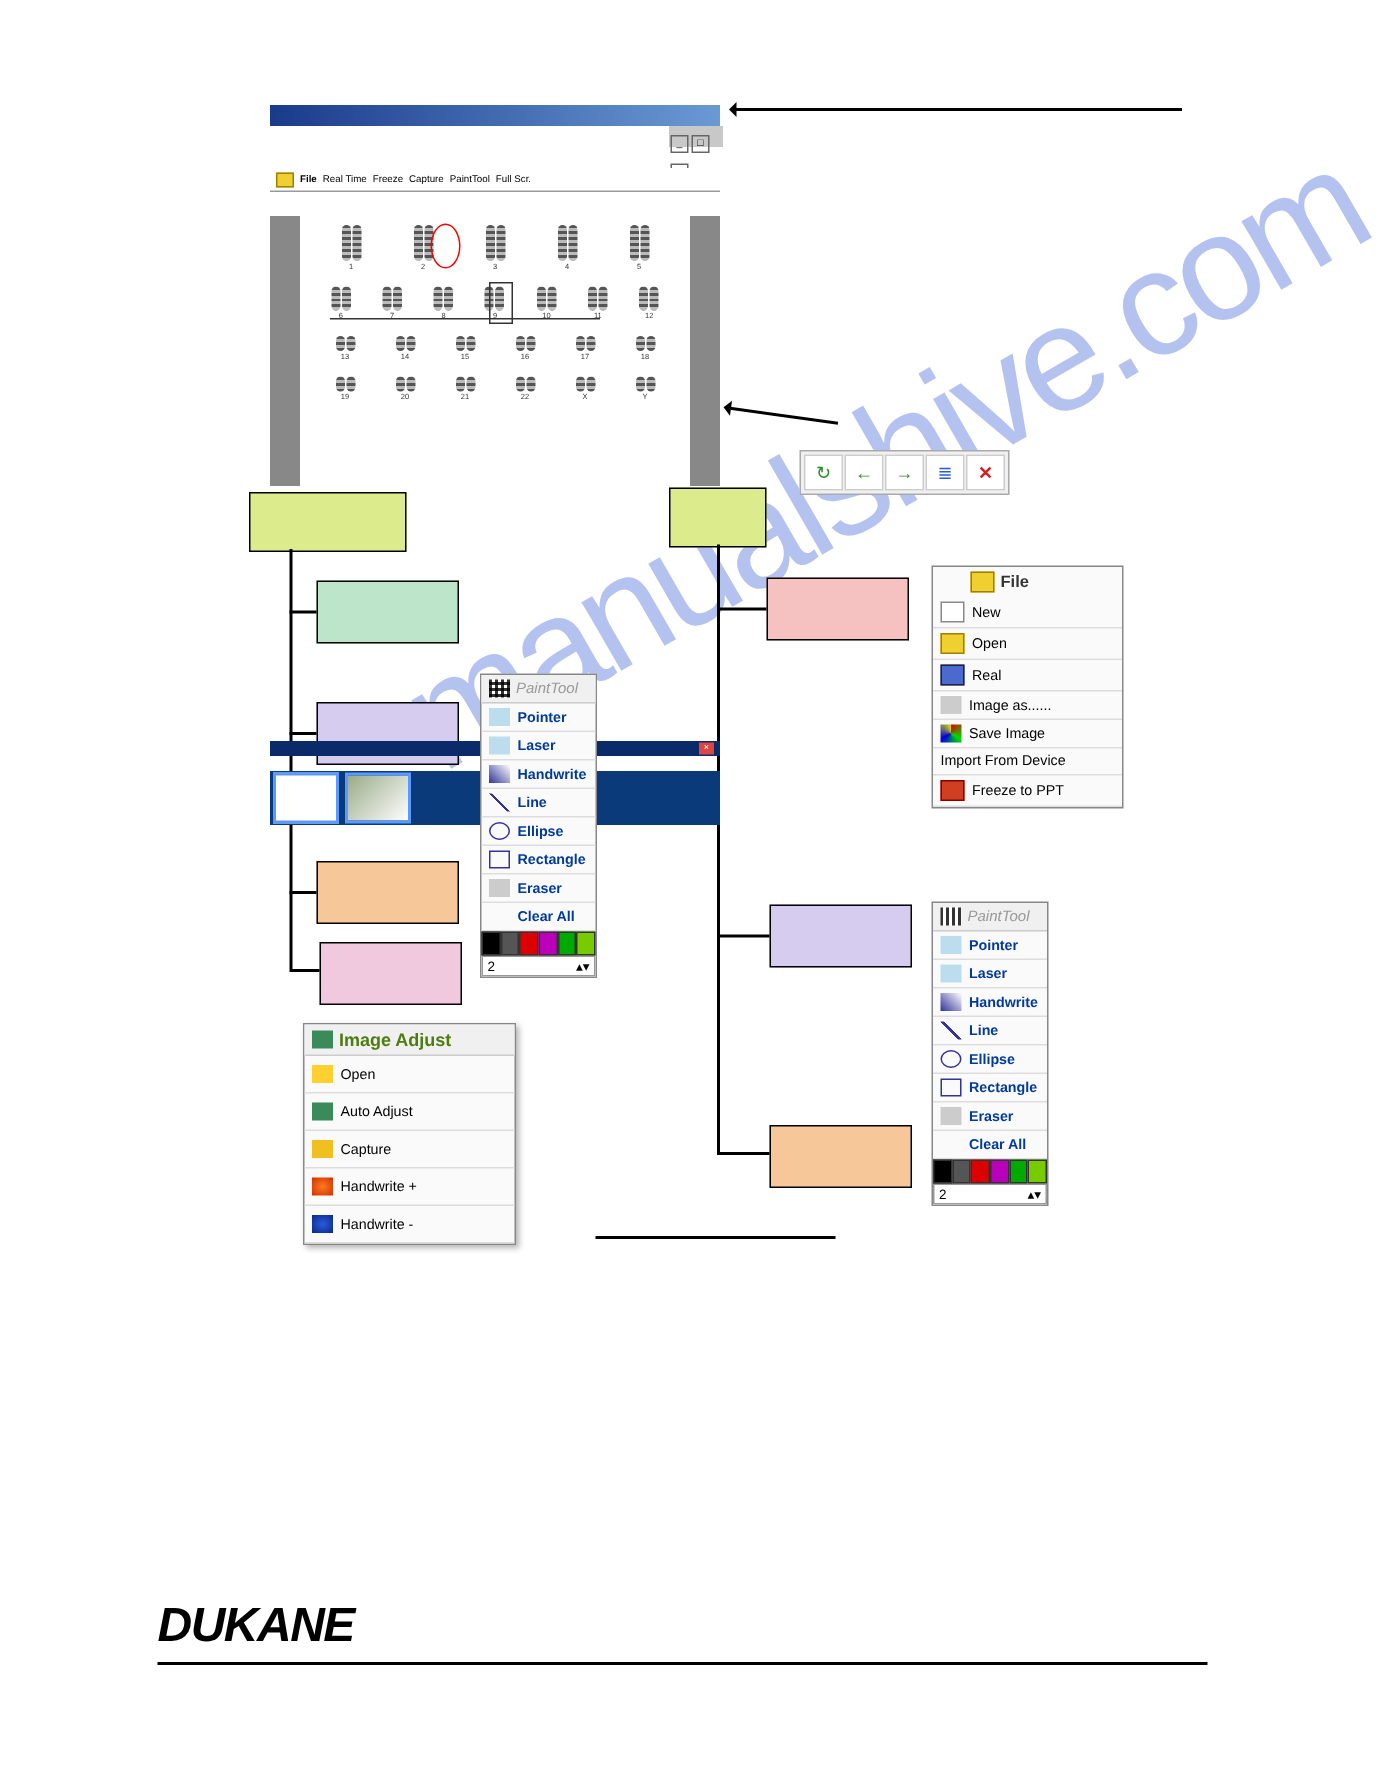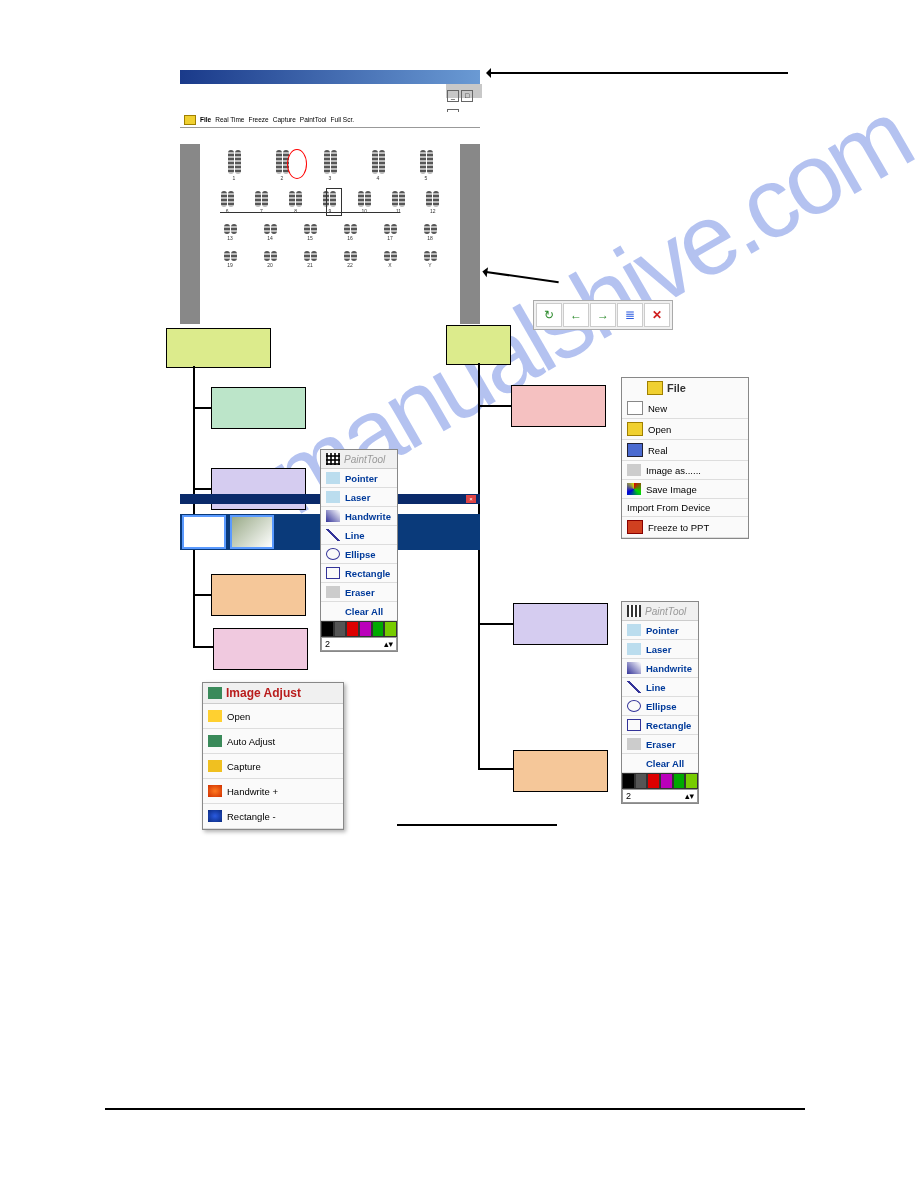--- a/index.html
+++ b/index.html
@@ -419,41 +419,42 @@
       </div>
   <div class="item">
         <span class="ico" style="background:#d04020;border:1px solid #800"></span>
         <span style="color:#000">Freeze to PPT</span>
       </div>
 </div>
 
 <div class="panel" style="left:202px;top:682px;width:140px;font-size:12px;box-shadow:2px 2px 4px rgba(0,0,0,0.3)">
   <div class="hdr">
         <span class="ico" style="background:#3a8a5a"></span>
-        <span style="color:#b91c1c">Image Adjust</span>
+        <span style="color:#4d7c0f">Image Adjust</span>
       </div>
   <div class="item" style="padding:6px 5px">
         <span class="ico" style="background:#ffd030"></span>
         <span style="color:#000">Open</span>
       </div>
   <div class="item" style="padding:6px 5px">
         <span class="ico" style="background:#3a8a5a"></span>
         <span style="color:#000">Auto Adjust</span>
       </div>
   <div class="item" style="padding:6px 5px">
         <span class="ico" style="background:#f0c020"></span>
         <span style="color:#000">Capture</span>
       </div>
   <div class="item" style="padding:6px 5px">
         <span class="ico" style="background:radial-gradient(#ff7a20,#d03000)"></span>
         <span style="color:#000">Handwrite +</span>
       </div>
   <div class="item" style="padding:6px 5px">
         <span class="ico" style="background:radial-gradient(#2a5ae0,#0a2a80)"></span>
-        <span style="color:#000">Rectangle -</span>
+        <span style="color:#000">Handwrite -</span>
       </div>
 </div>
 
 <div class="shortrule" style="left:397px;top:824px;width:160px"></div>
 
+<div class="logo">DUKANE</div>
 <div class="rule"></div>
 
 </div>
 
 </body></html>

